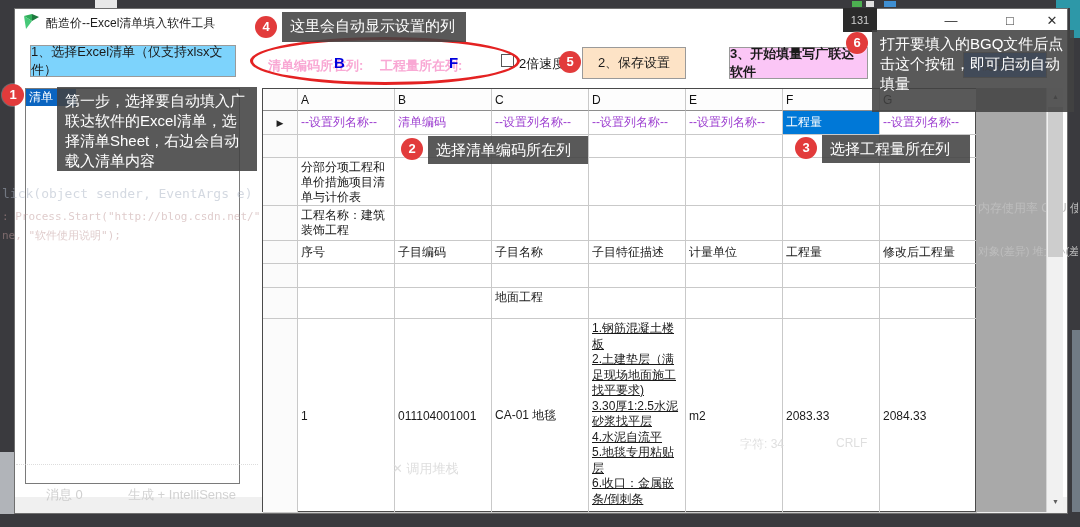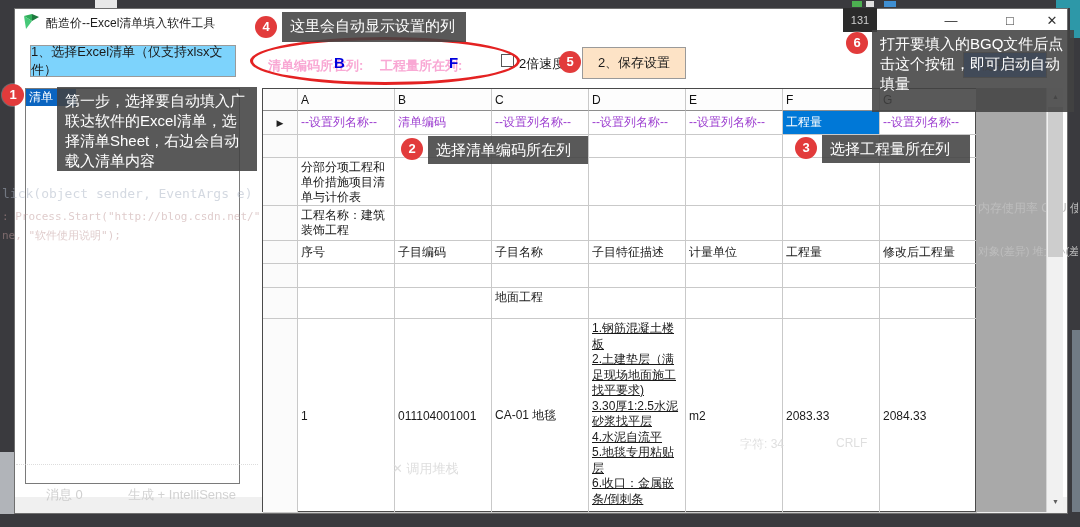--- a/index.html
+++ b/index.html
@@ -90,20 +90,21 @@
   <div class="frag" style="left:843px;top:8px;width:34px;height:24px;background:#2b2b2b;color:#cfcfcf;font-size:11px;text-align:center;line-height:24px;">131</div>
 
   <div class="btn btn1">1、选择Excel清单（仅支持xlsx文件）</div>
   <div class="collabel" style="left:268px;top:57px;">清单编码所在列:</div>
   <div class="colval" style="left:334px;top:54px;">B</div>
   <div class="collabel" style="left:380px;top:57px;">工程量所在列:</div>
   <div class="colval" style="left:449px;top:54px;">F</div>
   <div class="abs chk"></div>
   <div class="abs chklabel">2倍速度</div>
   <div class="btn btn2">2、保存设置</div>
+  <div class="btn btn3">3、开始填量写广联达软件</div>
   <div class="btn btn-help">? 使用说明 ?</div>
   <div class="abs red-ellipse"></div>
 
   <div class="abs listbox"></div>
   <div class="abs sheet-item">清单</div>
 
   <div class="bleed mono" style="left:2px;top:186px;font-size:13px;z-index:5;">lick(object sender, EventArgs e)</div>
   <div class="bleed mono" style="left:2px;top:210px;font-size:11px;z-index:5;color:#c09a9a;">: Process.Start("http://blog.csdn.net/"</div>
   <div class="bleed mono" style="left:2px;top:228px;font-size:11px;z-index:5;color:#c09a9a;">ne, "软件使用说明");</div>
   <div class="abs" style="left:16px;top:464px;width:242px;border-top:1px dotted #c8c8c8;opacity:.6;z-index:5;"></div>

